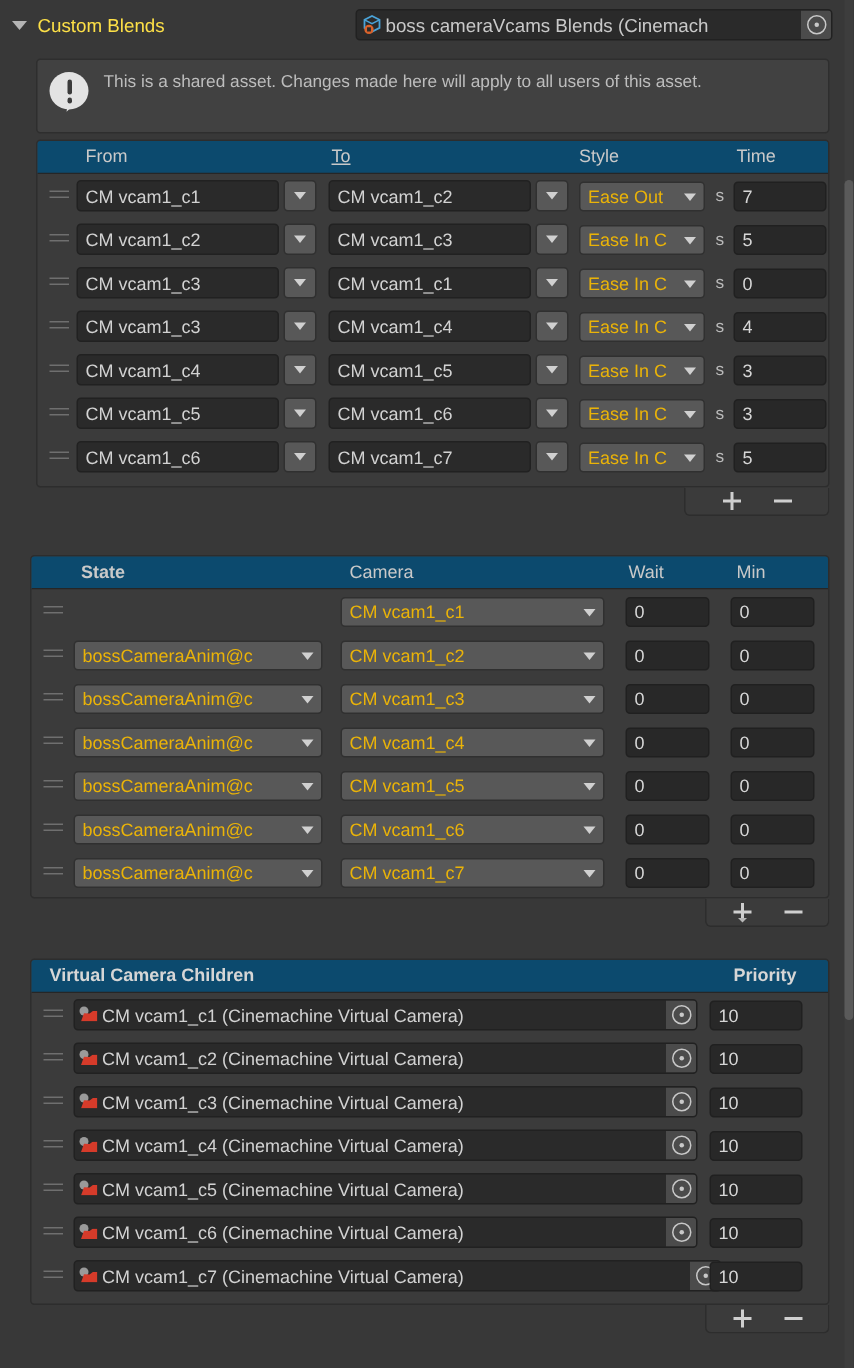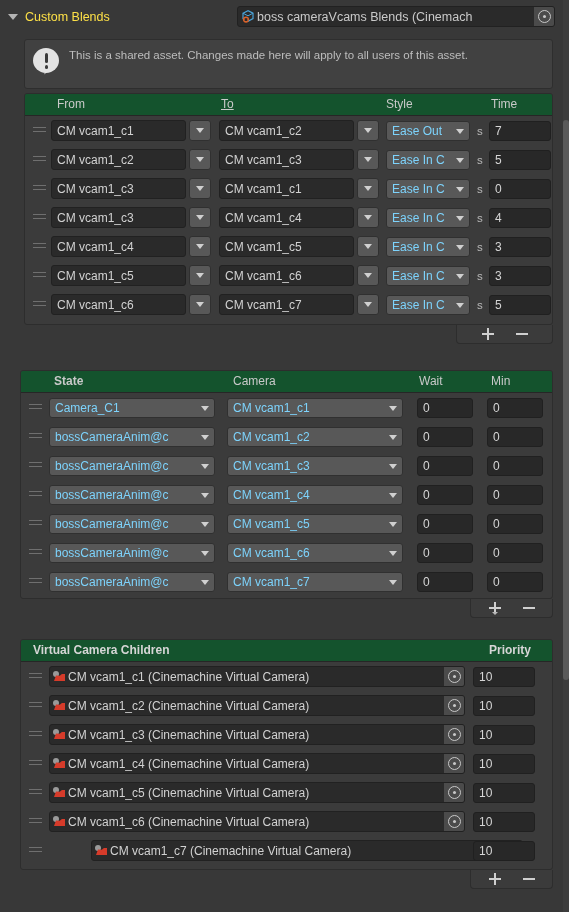--- a/index.html
+++ b/index.html
@@ -157,21 +157,21 @@
   .list-box {
     position: absolute;
     background: #3b3b3b;
     border: 1px solid #2d2d2d;
     border-radius: 3px;
     box-sizing: border-box;
   }
   .list-header {
     position: relative;
     height: 21px;
-    background: #14532d;
+    background: #0c4a6e;
     border-bottom: 1px solid #262626;
     border-radius: 2px 2px 0 0;
   }
   .list-header .col {
     position: absolute;
     top: 3px;
     font-size: 12px;
     color: #c9c9c9;
     white-space: nowrap;
   }
@@ -203,21 +203,21 @@
     border-radius: 3px;
     box-sizing: border-box;
     display: flex;
     align-items: center;
     overflow: hidden;
   }
   .popup .label {
     flex: 1 1 auto;
     padding-left: 5px;
     font-size: 12px;
-    color: #7dd3fc;
+    color: #eab308;
     white-space: nowrap;
     overflow: hidden;
   }
   .popup .caret {
     flex: 0 0 auto;
     width: 0; height: 0;
     margin-right: 5px;
     border-left: 4px solid transparent;
     border-right: 4px solid transparent;
     border-top: 5px solid #d0d0d0;
@@ -615,24 +615,20 @@
       <div class="col" style="left:212px;">Camera</div>
       <div class="col" style="left:398px;">Wait</div>
       <div class="col" style="left:470px;">Min</div>
     </div>
     <div class="list-rows" id="states-rows">
         <div class="row">
           <div class="handle">
             <span></span>
             <span></span>
           </div>
-          <div class="popup" style="left:28px; top:5px; width:166px;">
-            <div class="label">Camera_C1</div>
-            <div class="caret"></div>
-          </div>
           <div class="popup" style="left:206px; top:5px; width:176px;">
             <div class="label">CM vcam1_c1</div>
             <div class="caret"></div>
           </div>
           <div class="numfield" style="left:396px; top:5px; width:56px;">0</div>
           <div class="numfield" style="left:466px; top:5px; width:56px;">0</div>
         </div>
         <div class="row">
           <div class="handle">
             <span></span>
@@ -848,21 +844,21 @@
               <div class="picker-dot"></div>
             </div>
           </div>
           <div class="numfield" style="left:452px; top:5px; width:62px;">10</div>
         </div>
         <div class="row">
           <div class="handle">
             <span></span>
             <span></span>
           </div>
-          <div class="objref" style="left:28px; top:4px; width:432px;margin-left:42px;">
+          <div class="objref" style="left:28px; top:4px; width:432px;">
             <div class="cmicon">
               <div class="lens"></div>
               <div class="body"></div>
             </div>
             <div class="otext">CM vcam1_c7 (Cinemachine Virtual Camera)</div>
             <div class="opicker">
               <div class="picker-dot"></div>
             </div>
           </div>
           <div class="numfield" style="left:452px; top:5px; width:62px;">10</div>

